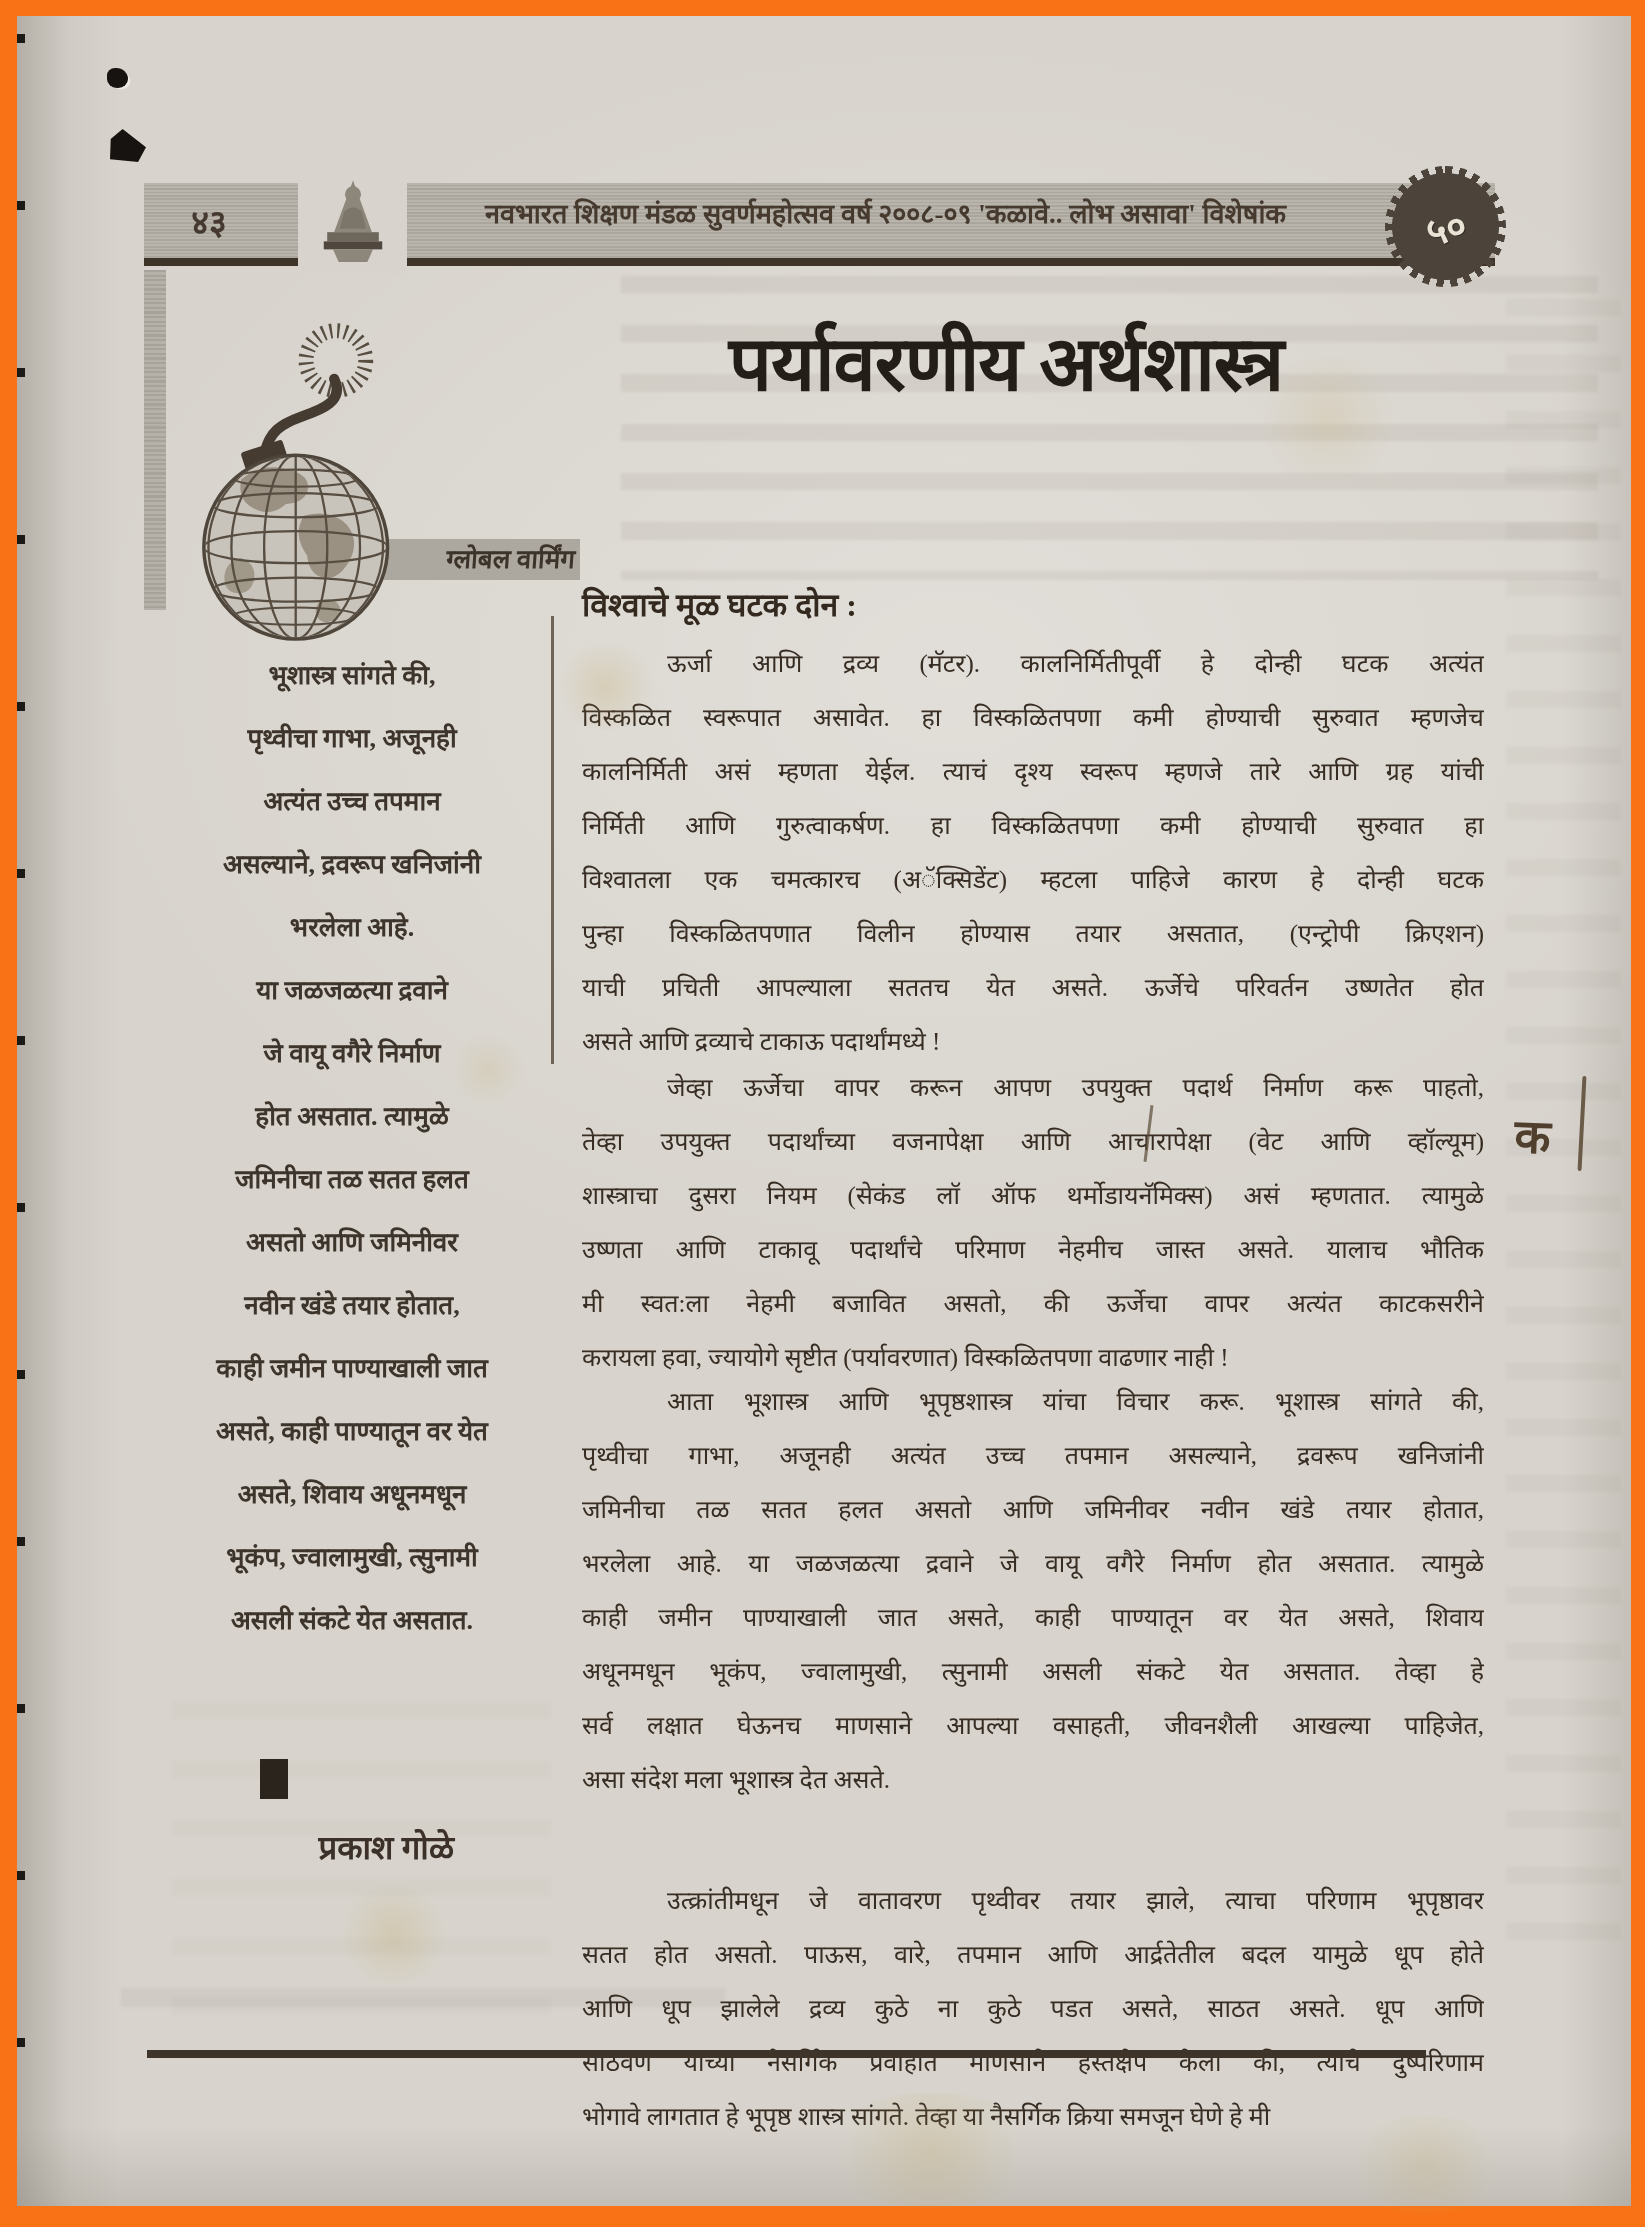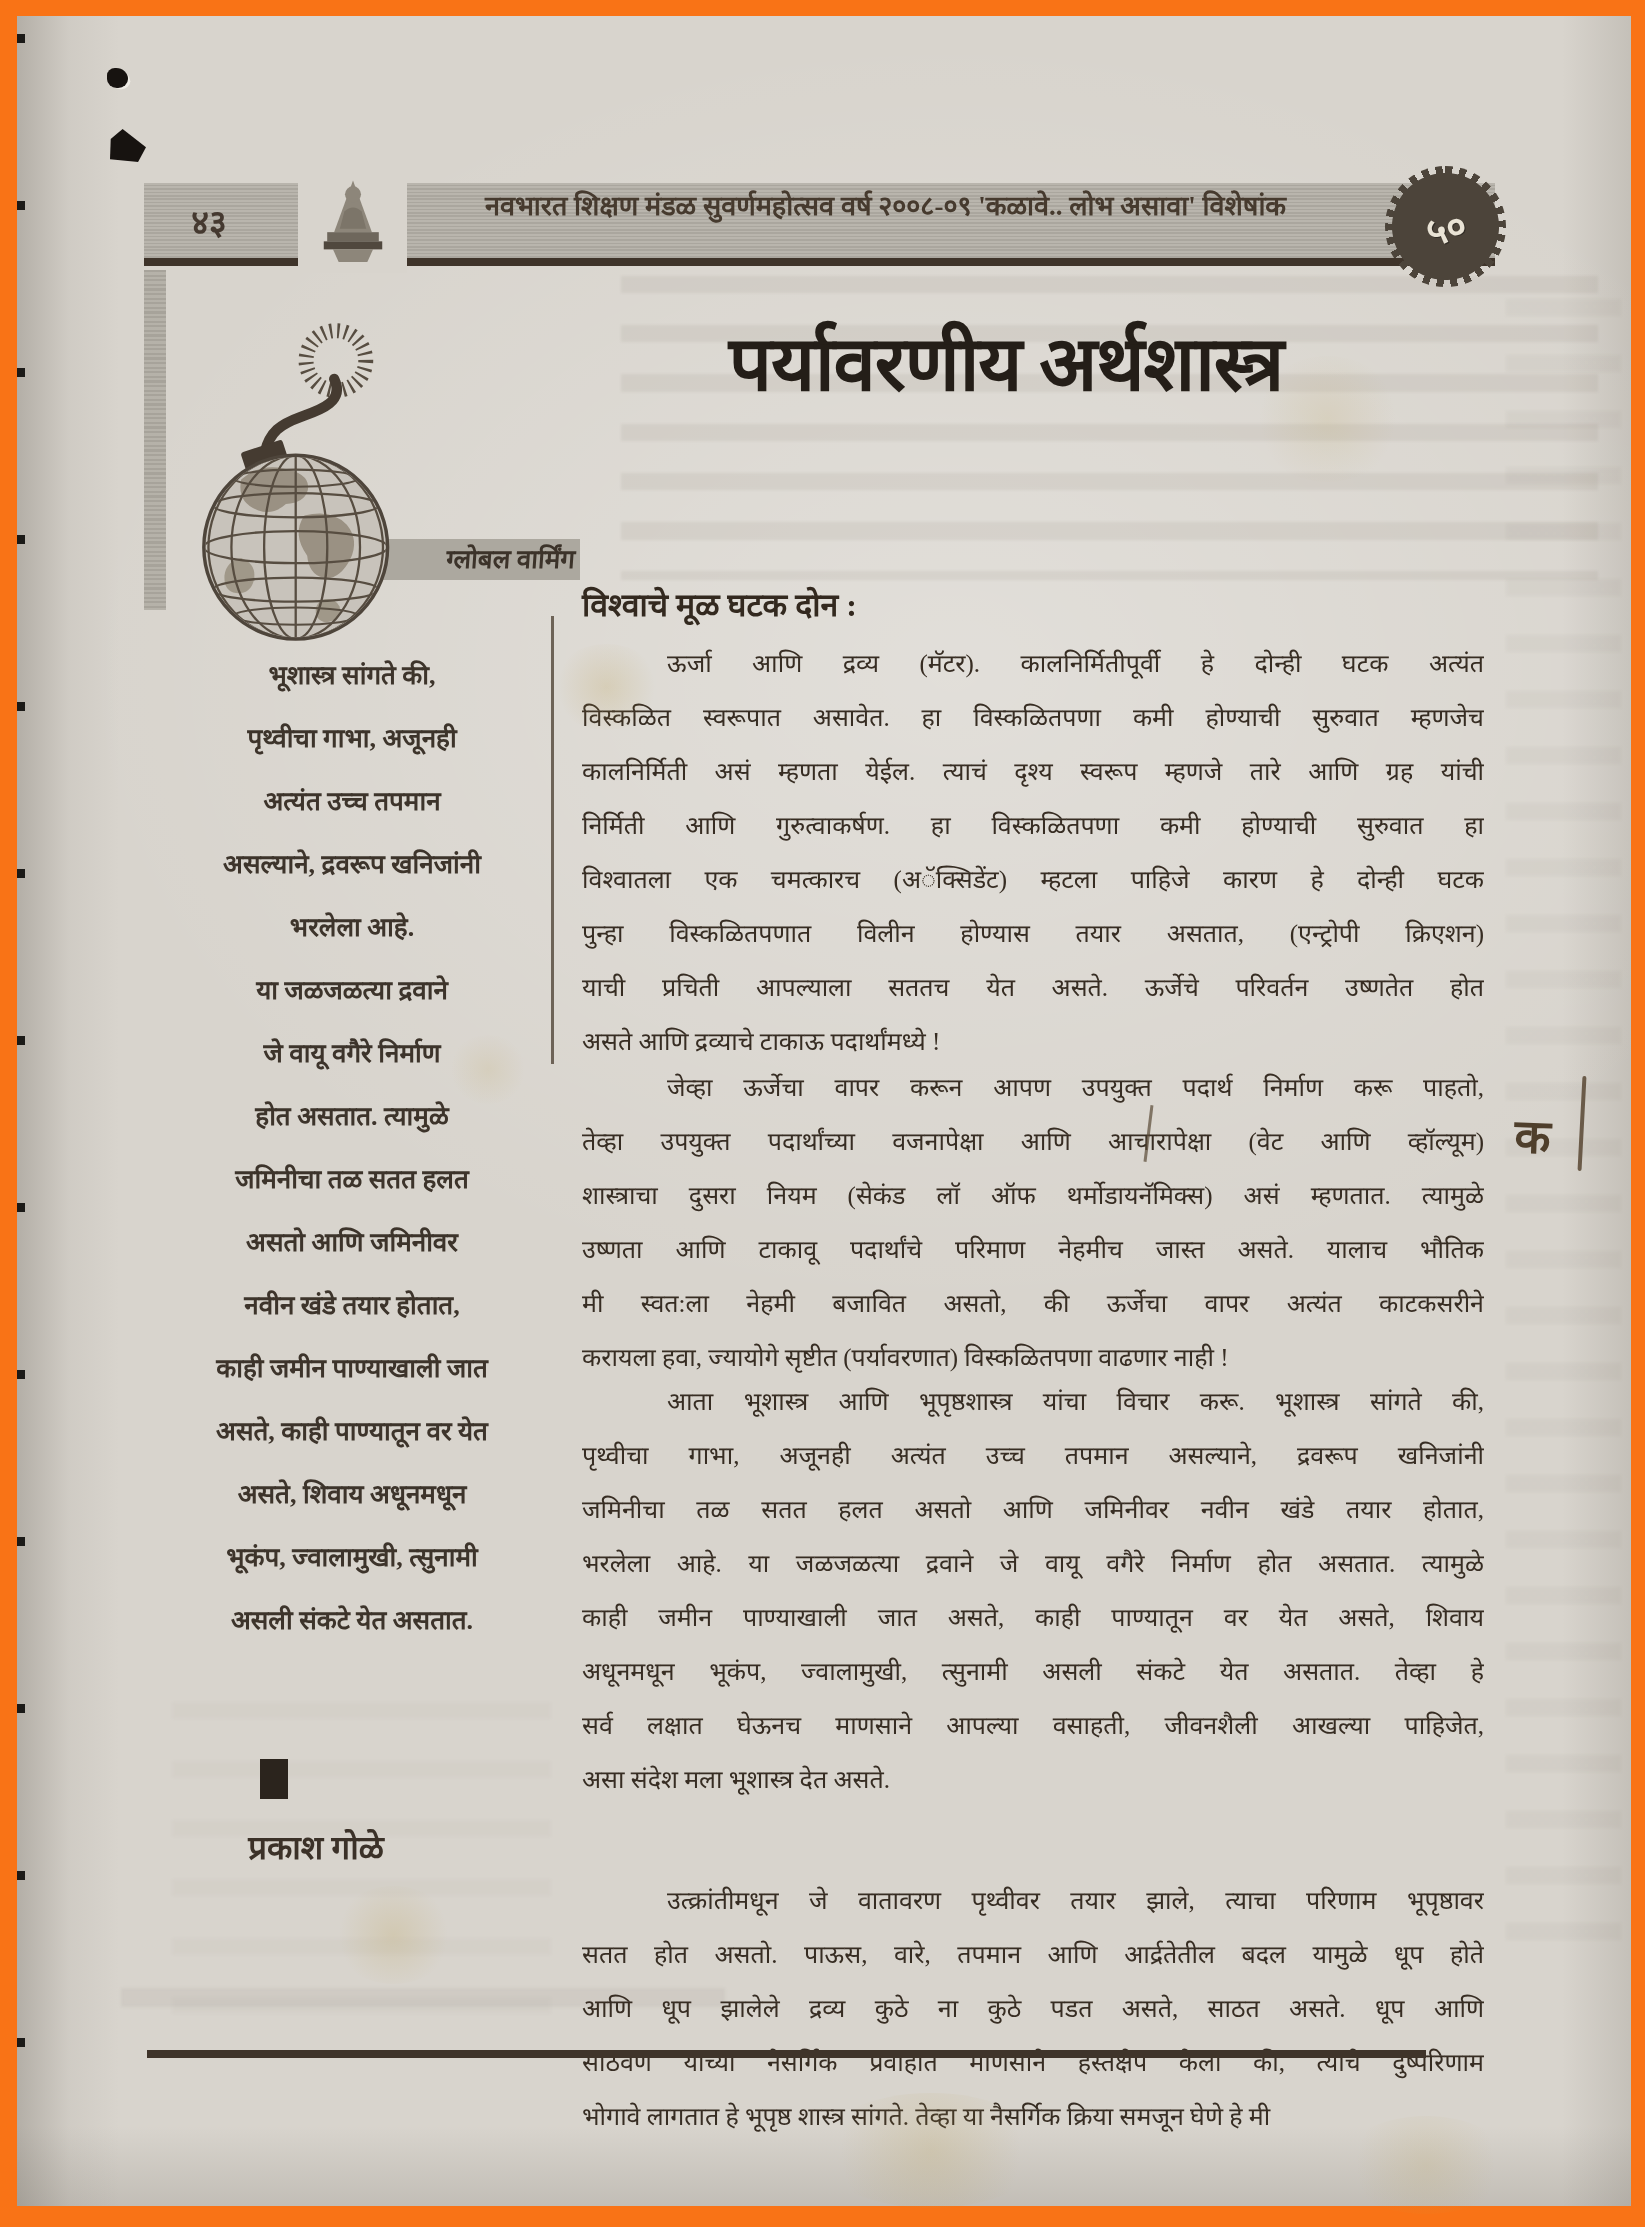--- a/index.html
+++ b/index.html
@@ -23,21 +23,21 @@
          box-shadow:5.7px 3.4px 0 -1.7px #efece6;}
 
   
   .band{position:absolute;left:144px;top:183px;width:1351px;height:76px;background:#b3afa6;
         background-image:repeating-linear-gradient(180deg,rgba(255,255,255,.08) 0 1.7px,rgba(0,0,0,.05) 1.7px 3.4px);}
   .band-rule{position:absolute;left:144px;top:258px;width:1351px;height:8px;background:#3f342a;}
   .logo-box{position:absolute;left:298px;top:172px;width:109px;height:101px;background:#d8d4cd;
         display:flex;align-items:center;justify-content:center;}
   .page-num{position:absolute;left:160px;top:195px;width:98px;height:52px;
         font-size:34px;font-weight:bold;color:#453930;display:flex;align-items:center;justify-content:center;}
-  .masthead{position:absolute;left:420px;top:186px;width:931px;height:40px;
+  .masthead{position:absolute;left:420px;top:194px;width:931px;height:40px;
         font-size:27px;font-weight:600;color:#463a2e;text-align:center;white-space:nowrap;line-height:40px;}
   .gear{position:absolute;left:1385px;top:166px;width:121px;height:121px;border-radius:50%;
         background:
           radial-gradient(circle at 50% 50%, #4c443a 0 62%, transparent 63%),
           repeating-conic-gradient(#4c443a 0deg 7deg, transparent 7deg 14deg);
         display:flex;align-items:center;justify-content:center;}
   .gear-num{font-size:38px;font-weight:bold;color:#e9e3d5;transform:rotate(-14deg);
         text-shadow:1.1px 1.1px 0 rgba(0,0,0,.35);}
 
   
@@ -56,21 +56,21 @@
   .col-divider{position:absolute;left:551px;top:616px;width:2.9px;height:448px;background:#6d6357;}
 
   
   .pullquote{position:absolute;left:151px;top:644px;width:402px;}
   .pullquote .pq-line{height:63px;line-height:63px;text-align:center;font-size:26px;font-weight:600;
         color:#3d342b;white-space:nowrap;}
 
   
   .author-marker{position:absolute;left:260px;top:1759px;width:28px;height:40px;background:#2b241d;}
   .author-name{position:absolute;left:178px;top:1822px;width:276px;height:52px;font-size:33px;font-weight:bold;
-        color:#3b3128;text-align:center;line-height:52px;white-space:nowrap;}
+        color:#3b3128;text-align:right;line-height:52px;white-space:nowrap;}
 
   
   .section-heading{position:absolute;left:582px;top:582px;width:690px;height:46px;
         font-size:32px;font-weight:bold;color:#33291f;white-space:nowrap;line-height:46px;}
   .para{position:absolute;left:582px;width:902px;}
   .para .line{height:54px;line-height:54px;font-size:25px;color:#372d23;
         text-align:justify;text-align-last:justify;overflow:hidden;white-space:nowrap;}
   .para .line:first-child{padding-left:85px;}
   .para .line:last-child{text-align-last:left;}
   .p1{top:637px;} .p2{top:1061px;} .p3{top:1375px;} .p4{top:1874px;}

